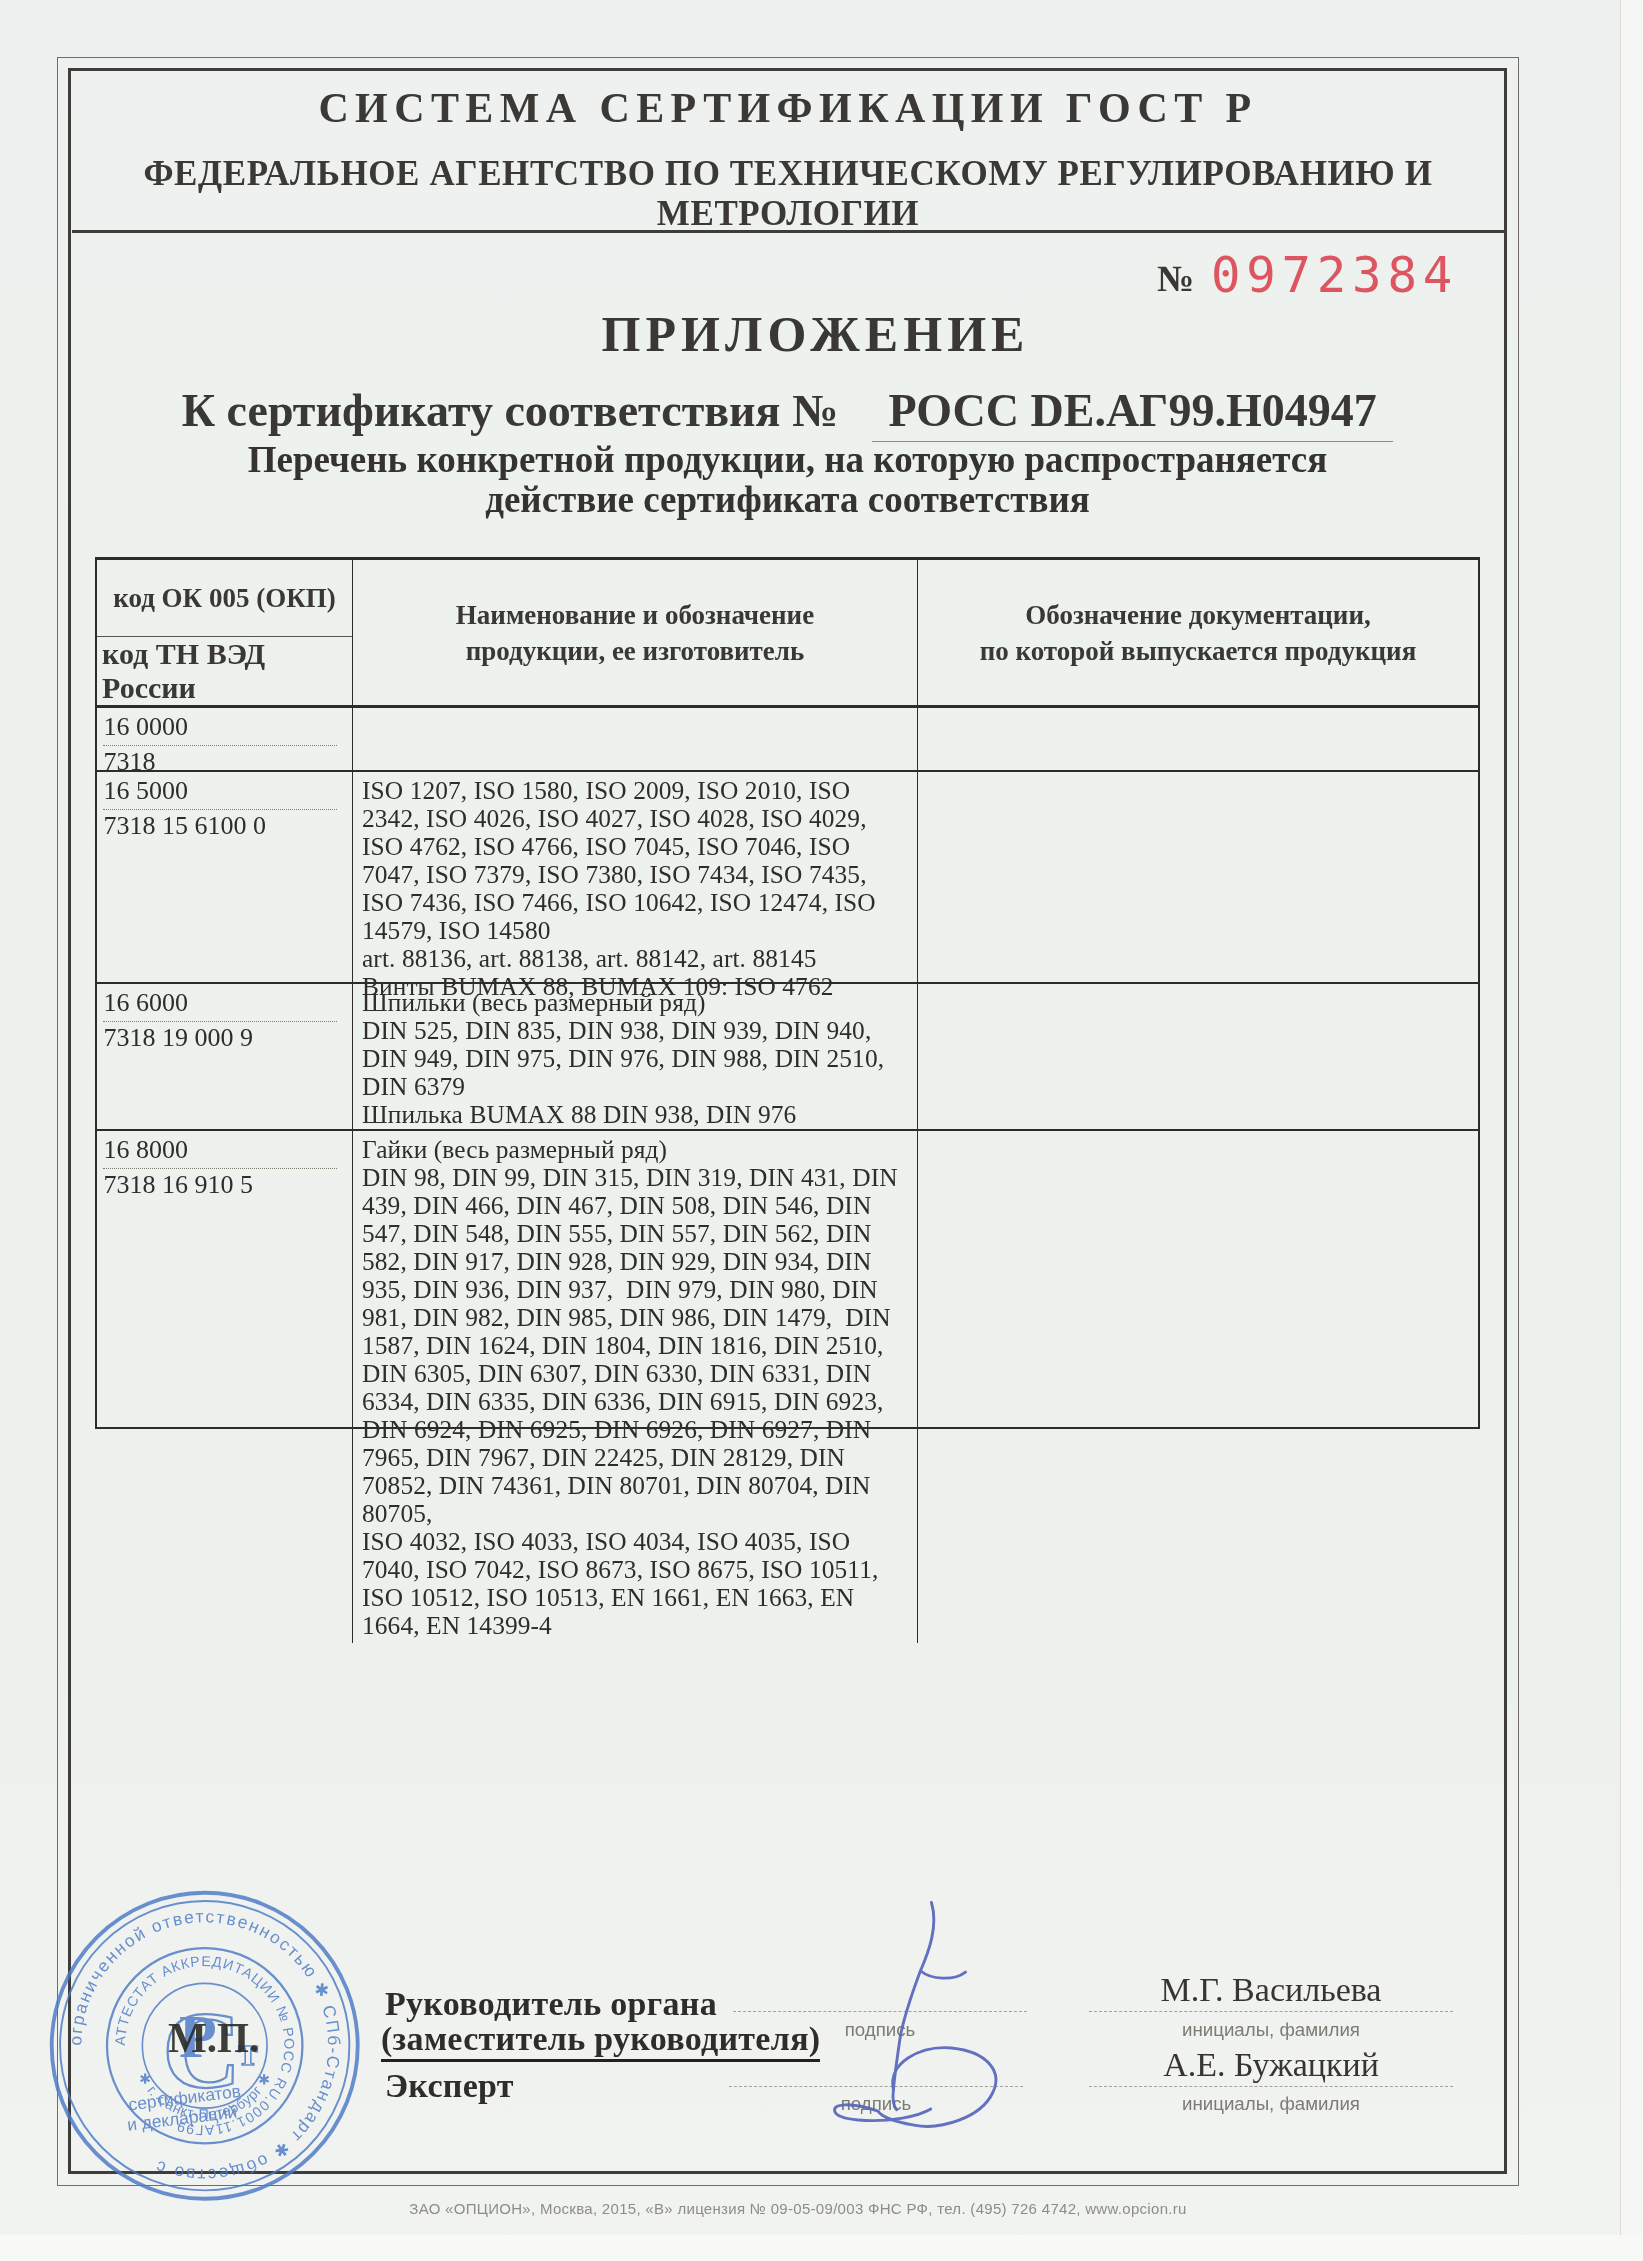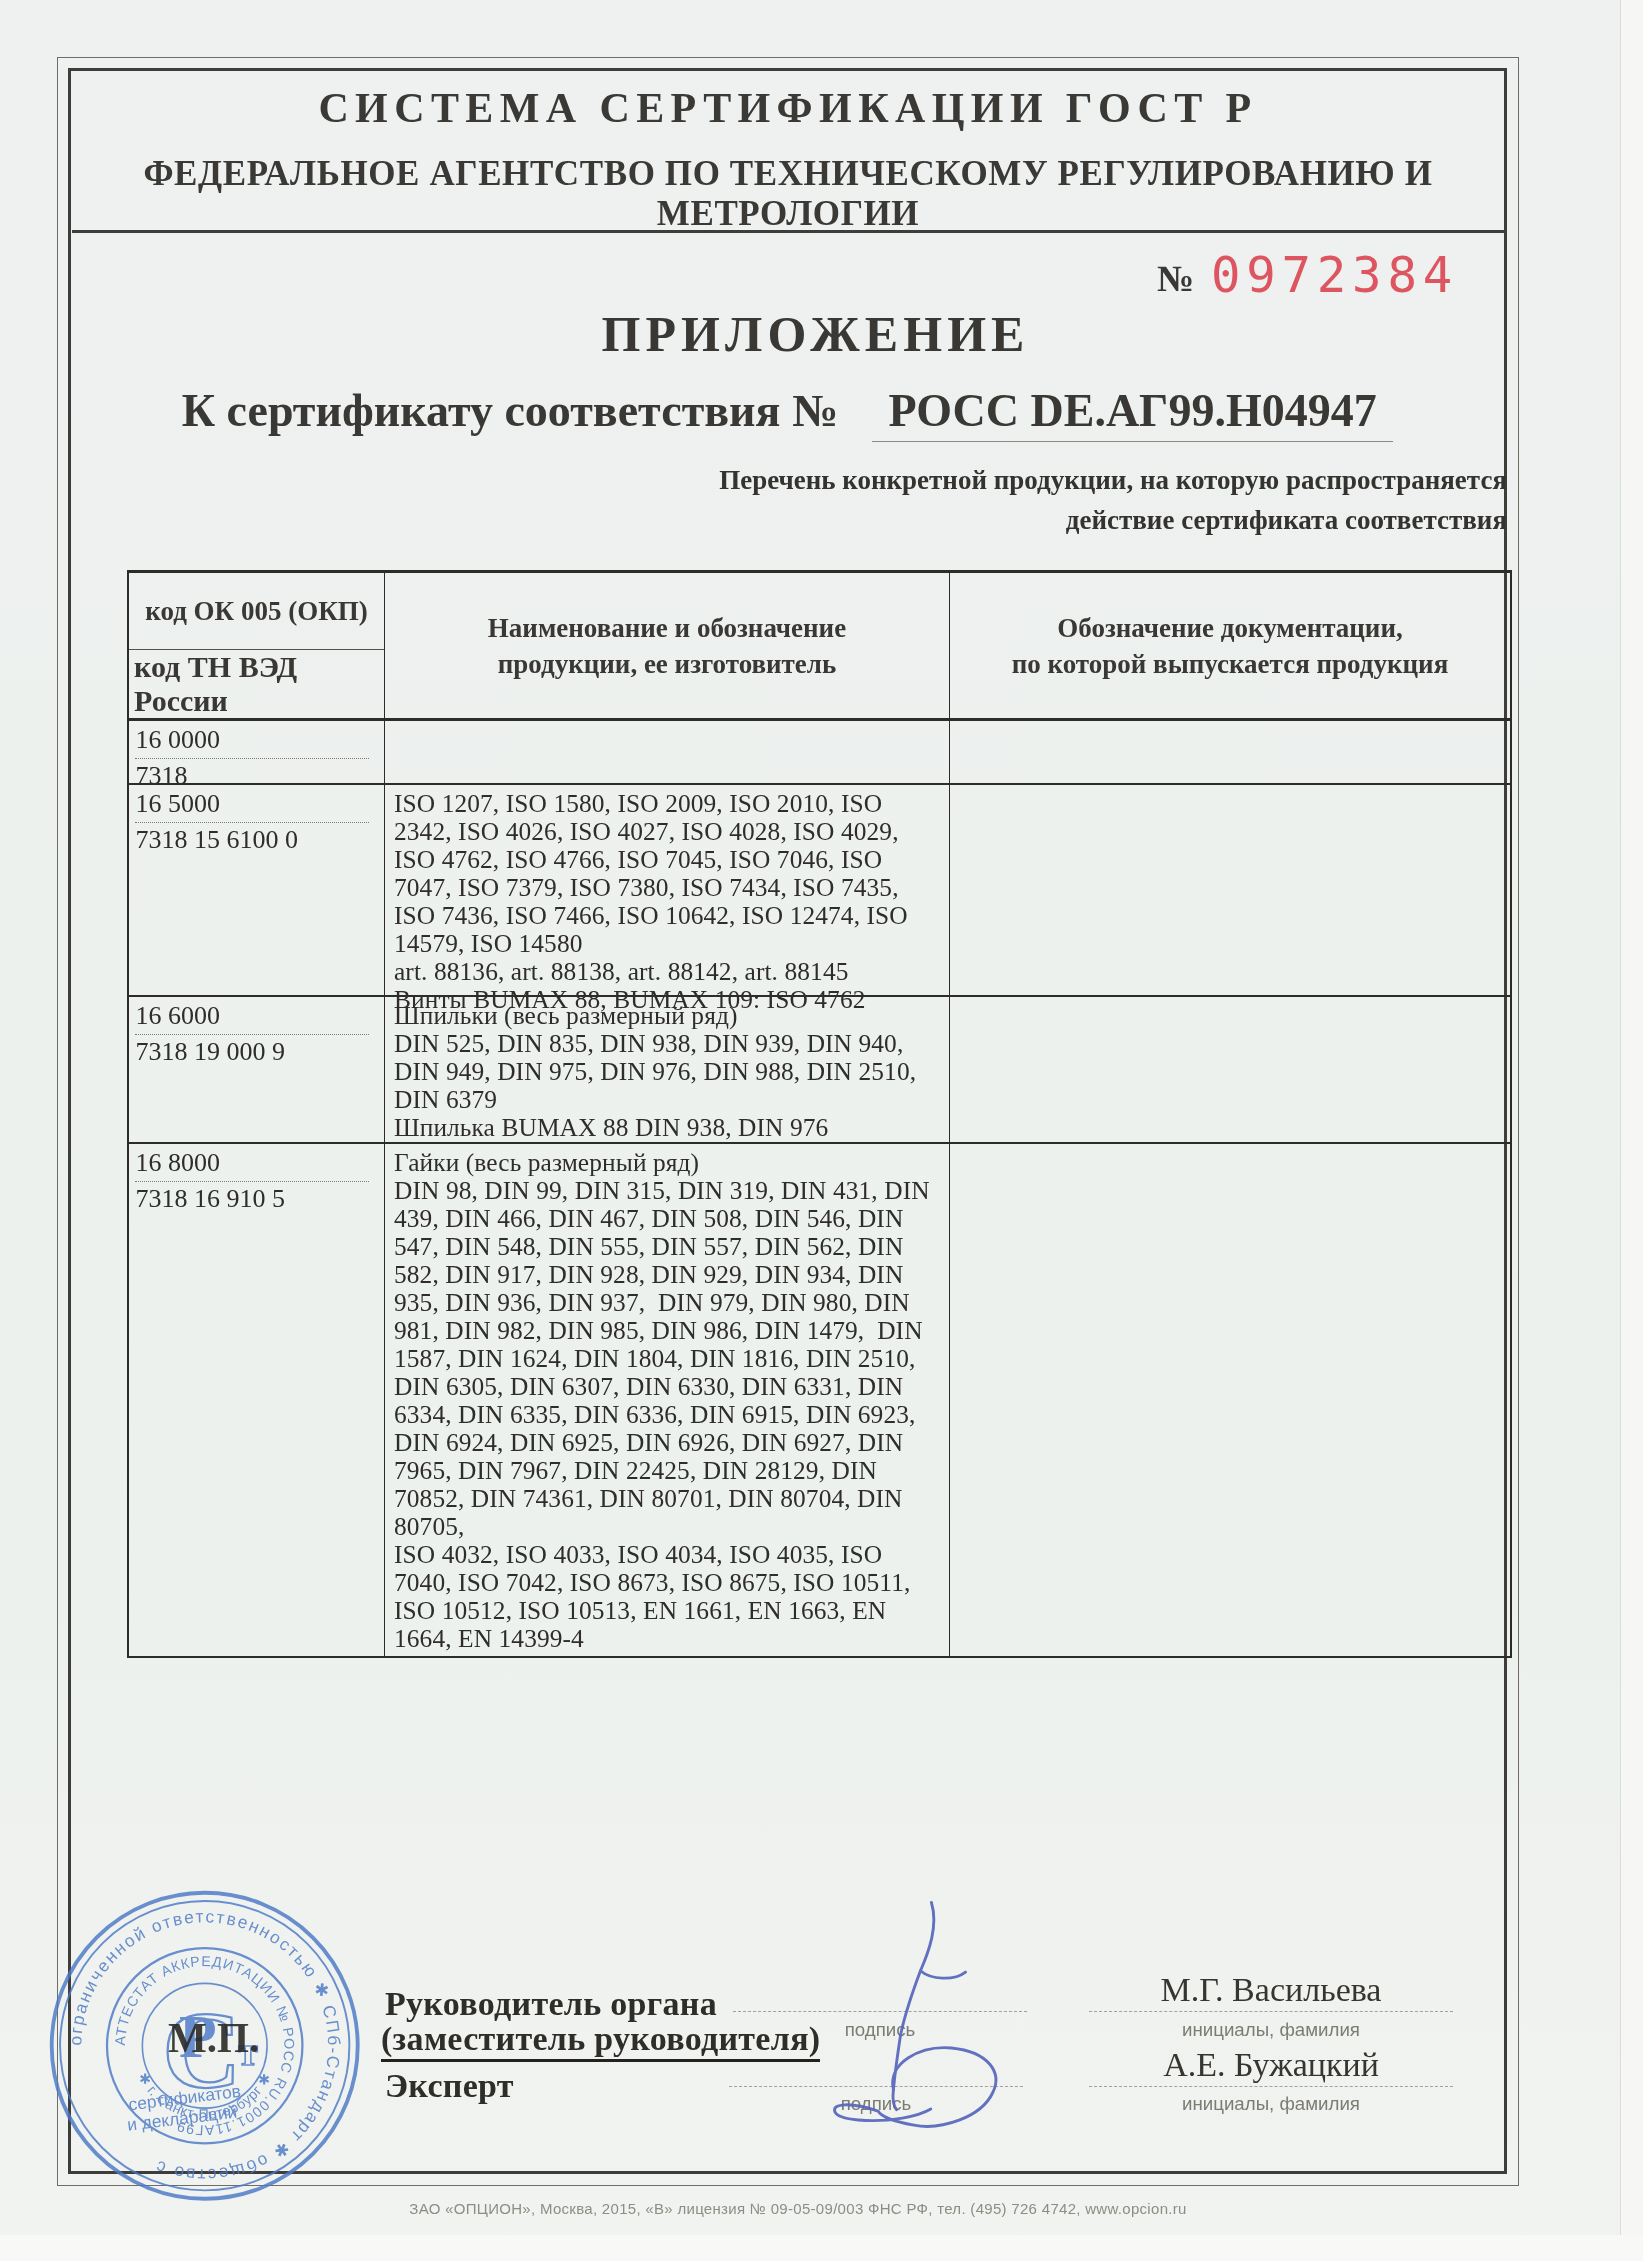--- a/index.html
+++ b/index.html
@@ -27,26 +27,26 @@
   .number-line{position:absolute;left:1157px;top:251px;display:flex;align-items:flex-start;}
   .number-line .no{font-size:37px;font-weight:bold;color:#3a3834;margin-top:6.4px;}
   .number-line .digits{font-family:"DejaVu Sans Mono",monospace;font-size:49px;line-height:49px;
     color:#dd5560;letter-spacing:5.8px;margin-left:16.7px;font-weight:400;}
   .appendix-title{position:absolute;left:68px;top:305px;width:1439px;text-align:center;
     font-size:50px;font-weight:bold;letter-spacing:5.1px;color:#3a3835;margin-left:28px;}
   .cert-line{position:absolute;left:68px;top:384px;width:1439px;text-align:center;font-size:46px;color:#3a3835;}
   .cert-line .lbl{font-weight:bold;}
   .cert-line .val{display:inline-block;margin-left:22px;padding:0 16.7px 3.9px 16.7px;
     border-bottom:1.9px solid #8e8c82;font-weight:bold;}
-  .subtitle{position:absolute;left:68px;top:460px;width:1439px;text-align:right;
-    font-size:27px;font-weight:bold;line-height:40px;color:#353330;white-space:pre-line;}
+  .subtitle{position:absolute;left:68px;top:440px;width:1439px;text-align:center;
+    font-size:37px;font-weight:bold;line-height:40px;color:#353330;white-space:pre-line;}
   
-  .ptable{position:absolute;left:95px;top:570px;width:1385px;height:1088px;
+  .ptable{position:absolute;left:95px;top:557px;width:1385px;height:872px;
     border:2.6px solid #2e2c29;border-top-width:3.2px;box-sizing:border-box;
-    display:flex;flex-direction:column;margin-left:32px;}
+    display:flex;flex-direction:column;}
   .trow{display:flex;box-sizing:border-box;border-bottom:2.6px solid #2e2c29;}
   .trow:last-child{border-bottom:none;}
   .c1{width:256px;box-sizing:border-box;border-right:1.9px solid #2e2c29;position:relative;}
   .c2{width:565px;box-sizing:border-box;border-right:1.9px solid #2e2c29;position:relative;}
   .c3{flex:1;box-sizing:border-box;position:relative;}
   .thead-row{height:154px;border-bottom-width:3.2px;}
   .thead-row .c1{display:flex;flex-direction:column;}
   .sub-top{height:77px;border-bottom:1.3px solid #55534e;box-sizing:border-box;
     display:flex;align-items:center;justify-content:center;
     font-size:27px;font-weight:600;color:#3a3834;}

